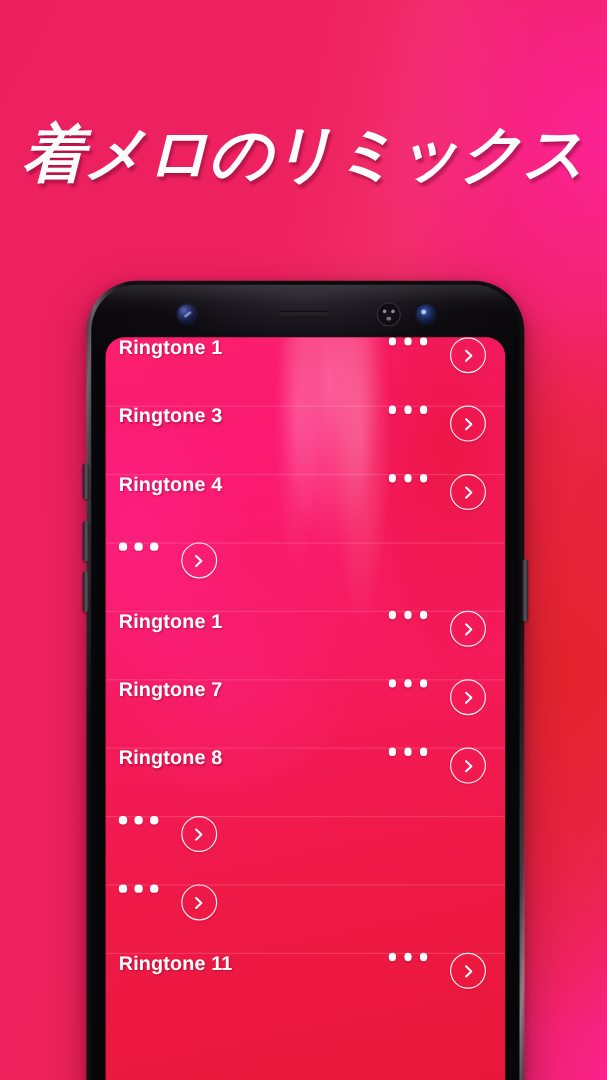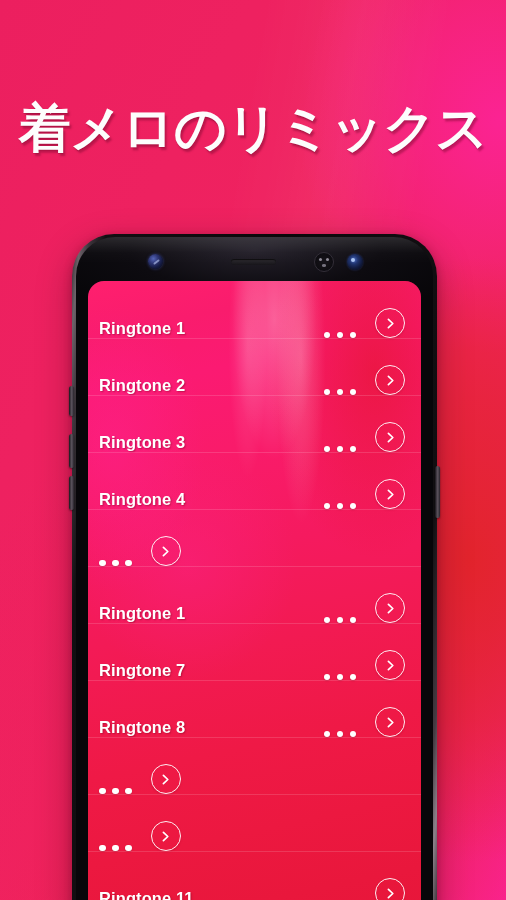--- a/index.html
+++ b/index.html
@@ -37,20 +37,21 @@
   
   #title {
     position:absolute;
     left:0; right:0;
     top:93px;
     height:72px;
     display:flex;
     align-items:center;
     justify-content:center;
     z-index:5;
+    font-style:italic;
   }
   #title span {
     font-size:52px;
     font-weight:bold;
     color:#fdfdfd;
     letter-spacing:-1px;
     white-space:nowrap;
     text-shadow:
       2px 3px 2px rgba(120,8,45,0.42),
       0 1px 0 rgba(120,8,45,0.25);
@@ -208,21 +209,21 @@
     inset:0;
     display:flex;
     flex-direction:column;
   }
 
   .row {
     position:relative;
     height:57px;
     flex:0 0 57px;
     display:flex;
-    align-items:flex-end;
+    align-items:flex-start;
     padding:0 16px 0 11px;
   }
   .row + .row::before {
     content:"";
     position:absolute;
     left:0; right:0; top:0;
     height:1px;
     background:rgba(255,255,255,0.14);
   }
 
@@ -320,33 +321,20 @@
       <i></i>
       <i></i>
     </div>
     <div class="row-go">
       <svg width="13" height="13" viewBox="0 0 13 13" aria-hidden="true">
         <path d="M4.4 2.3 L8.8 6.5 L4.4 10.7" fill="none" stroke="#ffffff" stroke-width="1.7" stroke-linecap="round" stroke-linejoin="round"></path>
       </svg>
     </div>
   </div>
           <div class="row">
-    <div class="row-label">Ringtone 2</div>
-    <div class="row-dots">
-      <i></i>
-      <i></i>
-      <i></i>
-    </div>
-    <div class="row-go">
-      <svg width="13" height="13" viewBox="0 0 13 13" aria-hidden="true">
-        <path d="M4.4 2.3 L8.8 6.5 L4.4 10.7" fill="none" stroke="#ffffff" stroke-width="1.7" stroke-linecap="round" stroke-linejoin="round"></path>
-      </svg>
-    </div>
-  </div>
-          <div class="row">
     <div class="row-label">Ringtone 3</div>
     <div class="row-dots">
       <i></i>
       <i></i>
       <i></i>
     </div>
     <div class="row-go">
       <svg width="13" height="13" viewBox="0 0 13 13" aria-hidden="true">
         <path d="M4.4 2.3 L8.8 6.5 L4.4 10.7" fill="none" stroke="#ffffff" stroke-width="1.7" stroke-linecap="round" stroke-linejoin="round"></path>
       </svg>

